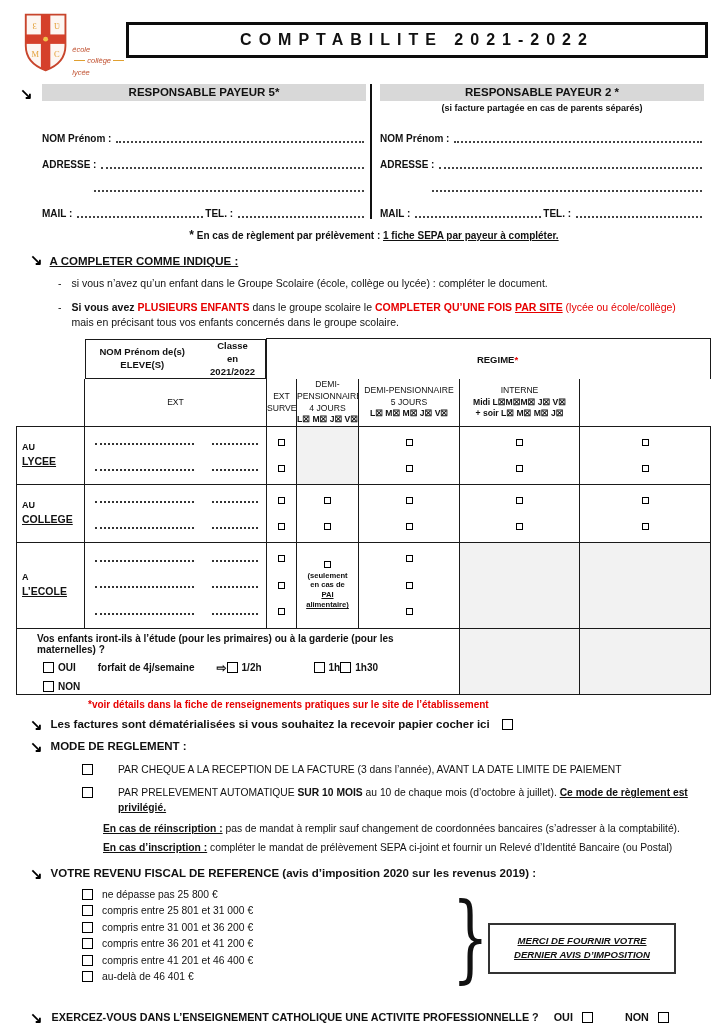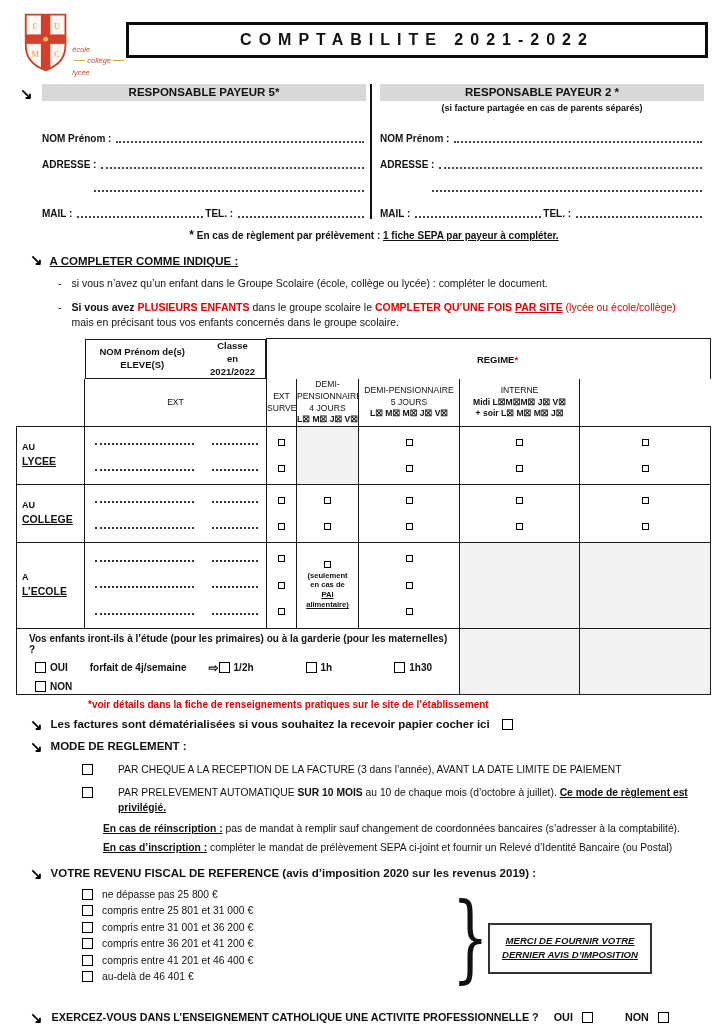--- a/index.html
+++ b/index.html
@@ -62,41 +62,41 @@
   .nstack, .cstack { display: flex; flex-direction: column; justify-content: space-around; }
   .h52 { height: 52px; } .h80 { height: 80px; }
   .cstack { align-items: center; }
   .ln { display: flex; align-items: flex-end; padding: 0 8px 0 10px; }
   .ln .d1 { flex: 1; border-bottom: 2px dotted #333; height: 6px; margin-right: 18px; }
   .ln .d2 { width: 46px; border-bottom: 2px dotted #333; height: 6px; }
   .cb { display: inline-block; width: 11px; height: 11px; border: 1.7px solid #000; background: #fff; vertical-align: -1px; }
   .cb-sm { width: 7px; height: 7px; border-width: 1.5px; }
   .paistack { display: flex; flex-direction: column; align-items: center; justify-content: center; height: 80px; font-size: 7.6px; font-weight: bold; line-height: 1.3; text-align: center; }
   .paistack .u { text-decoration: underline; }
-  .qcell { padding: 4px 6px 2px 12px; }
+  .qcell { padding: 4px 6px 2px 20px; }
   .qtext { font-weight: 600; font-size: 10px; }
   .qopts { display: flex; align-items: center; margin-top: 6px; font-size: 10px; }
   .qopts .g { display: flex; align-items: center; gap: 4px; font-weight: bold; }
   .qnon { margin-top: 6px; font-size: 10px; font-weight: bold; display: flex; align-items: center; gap: 4px; }
   .tfoot-note { color: #e60000; font-weight: bold; font-size: 10px; margin: 4px 0 0 88px; }
   
   .line-sec { margin: 7px 16px 0 30px; }
   .flexline { display: flex; align-items: center; gap: 8px; }
   .b115 { font-weight: bold; font-size: 11.5px; }
   .opt { display: flex; align-items: flex-start; gap: 25px; margin: 9px 0 0 52px; font-size: 10.3px; line-height: 1.4; }
   .opt .cb { flex: 0 0 auto; margin-top: 1px; }
   .note { margin: 8px 0 0 73px; font-size: 10.3px; }
   .note .nl { font-weight: bold; text-decoration: underline; }
   .bu { font-weight: bold; text-decoration: underline; }
   .b { font-weight: bold; }
   
   .rev-body { position: relative; height: 112px; margin-top: 8px; }
   .rev-opt { display: flex; align-items: center; gap: 9px; margin: 0 0 5.5px 52px; font-size: 10.3px; }
   .brace { position: absolute; left: 422px; top: -4px; font-family: "DejaVu Serif", serif; font-size: 96px; font-weight: normal; transform: scaleX(0.6); transform-origin: left top; line-height: 1.1; }
-  .merci-box { position: absolute; left: 458px; top: 34px; width: 164px; border: 2px solid #333; padding: 9px 6px; text-align: center; font-size: 9.6px; font-weight: bold; font-style: italic; line-height: 1.5; }
+  .merci-box { position: absolute; left: 458px; top: 34px; width: 188px; border: 2px solid #333; padding: 9px 6px; text-align: center; font-size: 9.6px; font-weight: bold; font-style: italic; line-height: 1.5; }
   .merci-box span { text-decoration: underline; }
   
   .act { display: flex; align-items: center; gap: 9px; margin: 9px 16px 0 30px; font-weight: bold; font-size: 10.8px; }
   .act .sp { width: 14px; }
 </style>
 </head>
 <body>
 
 <div class="page">
 
@@ -373,21 +373,21 @@
           <span style="margin-left:22px;font-weight:600">forfait de 4j/semaine</span>
           <span class="b" style="margin-left:22px;font-size:12px">⇨</span>
           <span class="g" style="">
                 <span class="cb"></span>
                 <span>1/2h</span>
               </span>
           <span class="g" style="margin-left:52px">
                 <span class="cb"></span>
                 <span>1h</span>
               </span>
-          <span class="g" style="margin-left:62px">
+          <span class="g" style="">
                 <span class="cb"></span>
                 <span>1h30</span>
               </span>
         </div>
         <div class="qnon" style="margin-left:6px">
               <span class="cb"></span>
               <span>NON</span>
             </div>
       </td>
       <td class="grey"></td>

